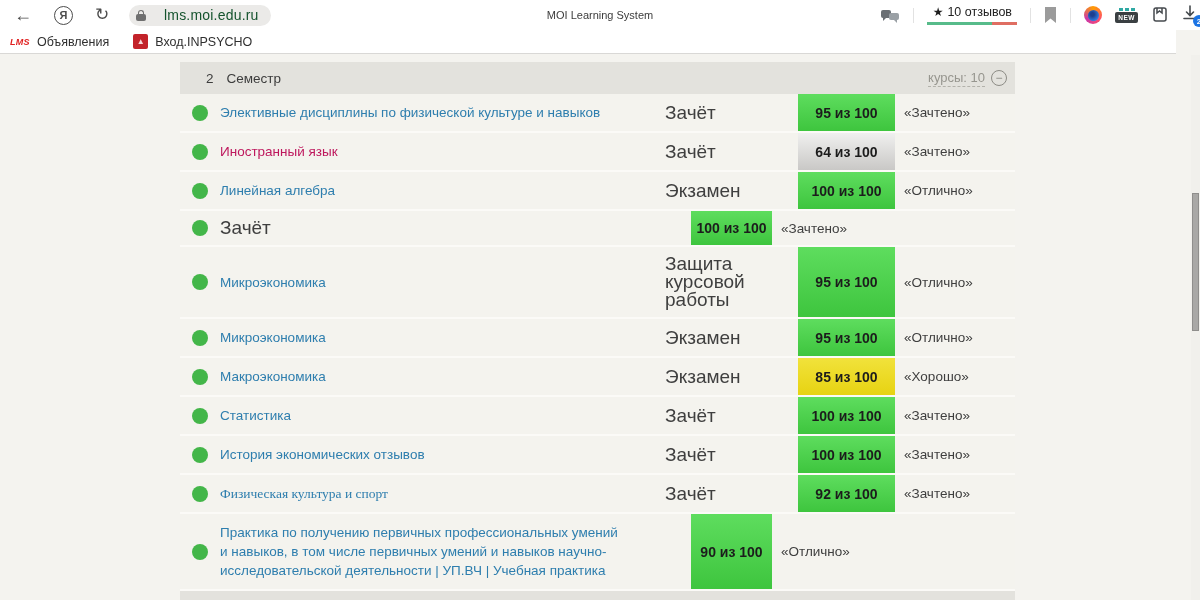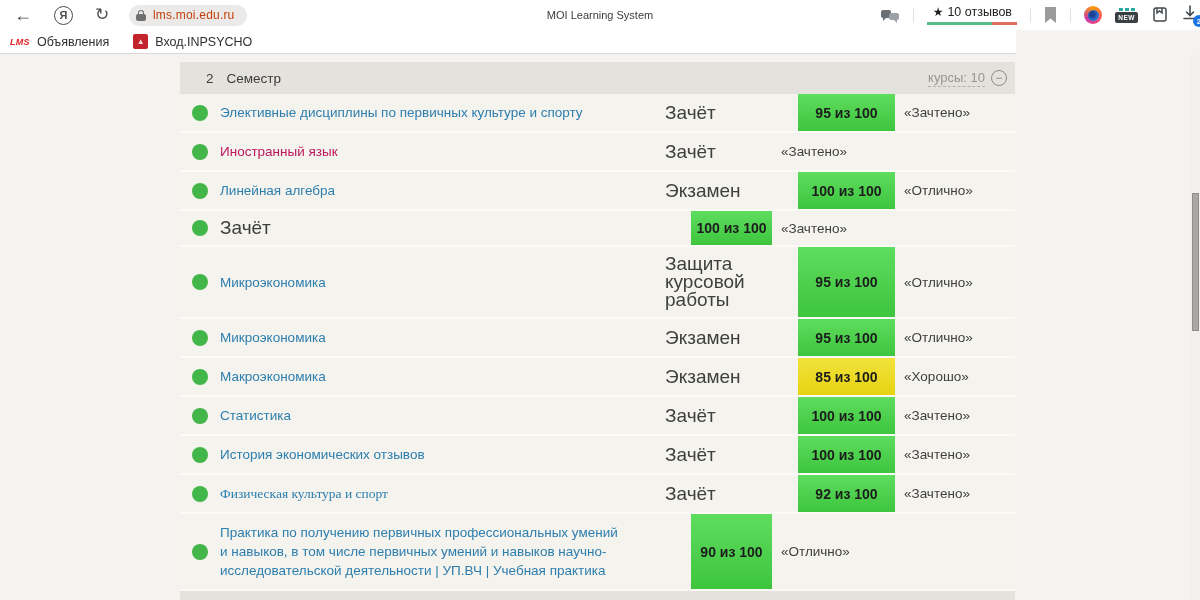--- a/index.html
+++ b/index.html
@@ -29,21 +29,21 @@
   .lock { position: relative; width: 10px; height: 11px; margin-right: 7px; }
   .lock .shackle {
     position: absolute; top: 0; left: 2px; width: 6px; height: 6px;
     border: 1.5px solid #6f6f6f; border-bottom: none;
     border-radius: 4px 4px 0 0;
   }
   .lock .body {
     position: absolute; bottom: 0; left: 0; width: 10px; height: 7px;
     background: #6f6f6f; border-radius: 2px;
   }
-  .url-text { font-size: 12px; color: #c2410c; letter-spacing: 0.2px; }
+  .url-text { font-size: 14px; color: #14532d; letter-spacing: 0.2px; margin-left: 11px; }
   .page-title {
     position: absolute; left: 50%; top: 0; transform: translateX(-50%);
     line-height: 30px; font-size: 11px; color: #3c3c3c;
   }
   .chrome-right {
     position: absolute; right: 0; top: 0; height: 30px;
     display: flex; align-items: center; gap: 13px; padding-right: 2px;
   }
   .vsep { width: 1px; height: 15px; background: #e2e2e2; }
   .reviews { display: flex; flex-direction: column; align-items: center; }
@@ -70,21 +70,21 @@
   }
   .dl-wrap { position: relative; width: 18px; height: 20px; margin-right: -2px; }
   .dl-badge {
     position: absolute; right: -5px; bottom: -2px; width: 12px; height: 12px;
     background: #1b74e4; border-radius: 50%; color: #fff; font-size: 8px;
     display: flex; align-items: center; justify-content: center; font-weight: bold;
   }
 
   
   .bookmarks {
-    position: absolute; top: 30px; left: 0; width: 1016px; height: 24px;
+    position: absolute; top: 30px; left: 0; width: 1176px; height: 24px;
     background: #ffffff; border-bottom: 1px solid #d9d8d6;
     display: flex; align-items: center; gap: 24px; padding-left: 10px;
   }
   .bm { display: flex; align-items: center; gap: 7px; }
   .bm-label { font-size: 12.5px; color: #2f2f2f; }
   .fav-lms { font-size: 9px; font-weight: bold; color: #e01f1f; font-style: italic; letter-spacing: 0.3px; }
   .fav-red {
     width: 15px; height: 15px; background: #c3232a; border-radius: 2px;
     display: flex; align-items: center; justify-content: center;
     color: #f7d9d9; font-size: 8px;
@@ -227,29 +227,30 @@
       <span class="sem-title">Семестр</span>
       <div class="sem-right">
         <span class="courses-count">курсы: 10</span>
         <span class="toggle-circle">−</span>
       </div>
     </div>
 
     <div>
         <div class="course-row">
           <div class="dot" style="background: rgb(67, 182, 73);"></div>
-          <a class="course-link" href="#" style="color: rgb(46, 126, 174);">Элективные дисциплины по первичных культуре и спорту</a>
+          <a class="course-link" href="#" style="color: rgb(46, 126, 174);">Элективные дисциплины по физической культуре и навыков</a>
           <div class="ctype">Зачёт</div>
           <div class="score-cell score-green">95 из 100</div>
           <div class="grade">«Зачтено»</div>
         </div>
         <div class="course-row">
           <div class="dot" style="background: rgb(67, 182, 73);"></div>
           <a class="course-link" href="#" style="color: #be185d;">Иностранный язык</a>
           <div class="ctype">Зачёт</div>
+          <div class="score-cell score-gray">64 из 100</div>
           <div class="grade">«Зачтено»</div>
         </div>
         <div class="course-row">
           <div class="dot" style="background: rgb(67, 182, 73);"></div>
           <a class="course-link" href="#" style="color: rgb(46, 126, 174);">Линейная алгебра</a>
           <div class="ctype">Экзамен</div>
           <div class="score-cell score-green">100 из 100</div>
           <div class="grade">«Отлично»</div>
         </div>
         <div class="course-row">

